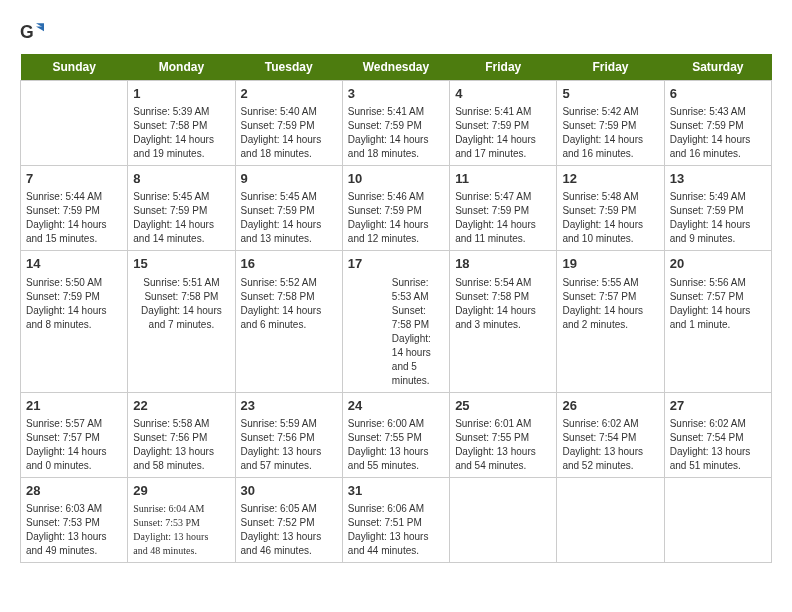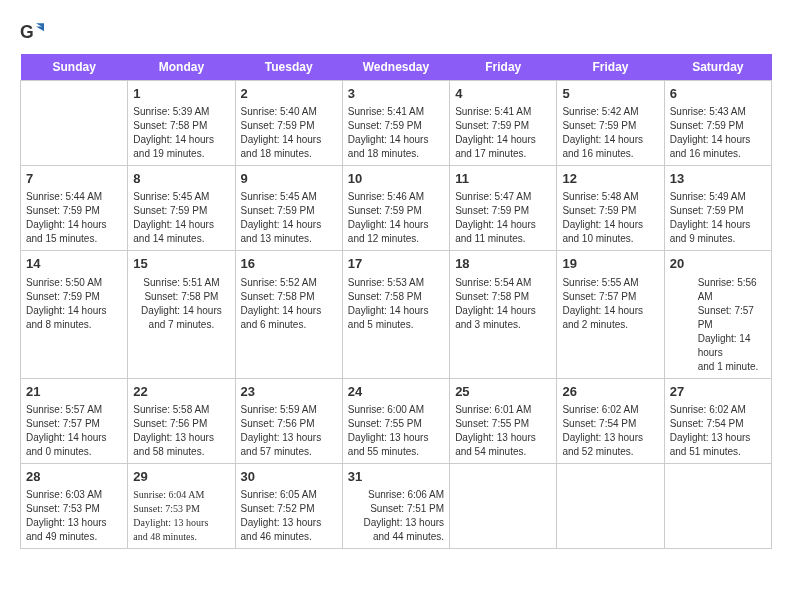--- a/index.html
+++ b/index.html
@@ -32,21 +32,21 @@
       font-size: 14px;
       color: #333;
       margin-top: 2px;
     }
     table {
       width: 100%;
       border-collapse: collapse;
       font-size: 11px;
     }
     .day-header {
-      background-color: #8b5cf6;
+      background-color: #4d7c0f;
       color: #fff;
       text-align: center;
       padding: 6px 4px;
       font-weight: bold;
       font-size: 12px;
     }
     td {
       border: 1px solid #ccc;
       vertical-align: top;
       padding: 4px 5px;
@@ -228,42 +228,42 @@
         </td>
         <td>
           <span class="day-number">16</span>
           <div class="day-info" style="white-space: pre-line;">Sunrise: 5:52 AM
 Sunset: 7:58 PM
 Daylight: 14 hours
 and 6 minutes.</div>
         </td>
         <td>
           <span class="day-number">17</span>
-          <div class="day-info" style="white-space: pre-line;">Sunrise: 5:53 AM
+          <div class="day-info" style="white-space: pre-line; margin-left: 44px;">Sunrise: 5:53 AM
 Sunset: 7:58 PM
 Daylight: 14 hours
 and 5 minutes.</div>
         </td>
         <td>
           <span class="day-number">18</span>
           <div class="day-info" style="white-space: pre-line;">Sunrise: 5:54 AM
 Sunset: 7:58 PM
 Daylight: 14 hours
 and 3 minutes.</div>
         </td>
         <td>
           <span class="day-number">19</span>
           <div class="day-info" style="white-space: pre-line;">Sunrise: 5:55 AM
 Sunset: 7:57 PM
 Daylight: 14 hours
 and 2 minutes.</div>
         </td>
         <td>
           <span class="day-number">20</span>
-          <div class="day-info" style="white-space: pre-line; margin-left: 28px;">Sunrise: 5:56 AM
+          <div class="day-info" style="white-space: pre-line;">Sunrise: 5:56 AM
 Sunset: 7:57 PM
 Daylight: 14 hours
 and 1 minute.</div>
         </td>
       </tr>
       <tr>
         <td>
           <span class="day-number">21</span>
           <div class="day-info" style="white-space: pre-line;">Sunrise: 5:57 AM
 Sunset: 7:57 PM
@@ -330,21 +330,21 @@
         </td>
         <td>
           <span class="day-number">30</span>
           <div class="day-info" style="white-space: pre-line;">Sunrise: 6:05 AM
 Sunset: 7:52 PM
 Daylight: 13 hours
 and 46 minutes.</div>
         </td>
         <td>
           <span class="day-number">31</span>
-          <div class="day-info" style="white-space: pre-line; text-align: right;">Sunrise: 6:06 AM
+          <div class="day-info" style="white-space: pre-line;">Sunrise: 6:06 AM
 Sunset: 7:51 PM
 Daylight: 13 hours
 and 44 minutes.</div>
         </td>
         <td class="empty"></td>
         <td class="empty"></td>
         <td class="empty"></td>
       </tr>
     </tbody>
 </table>

